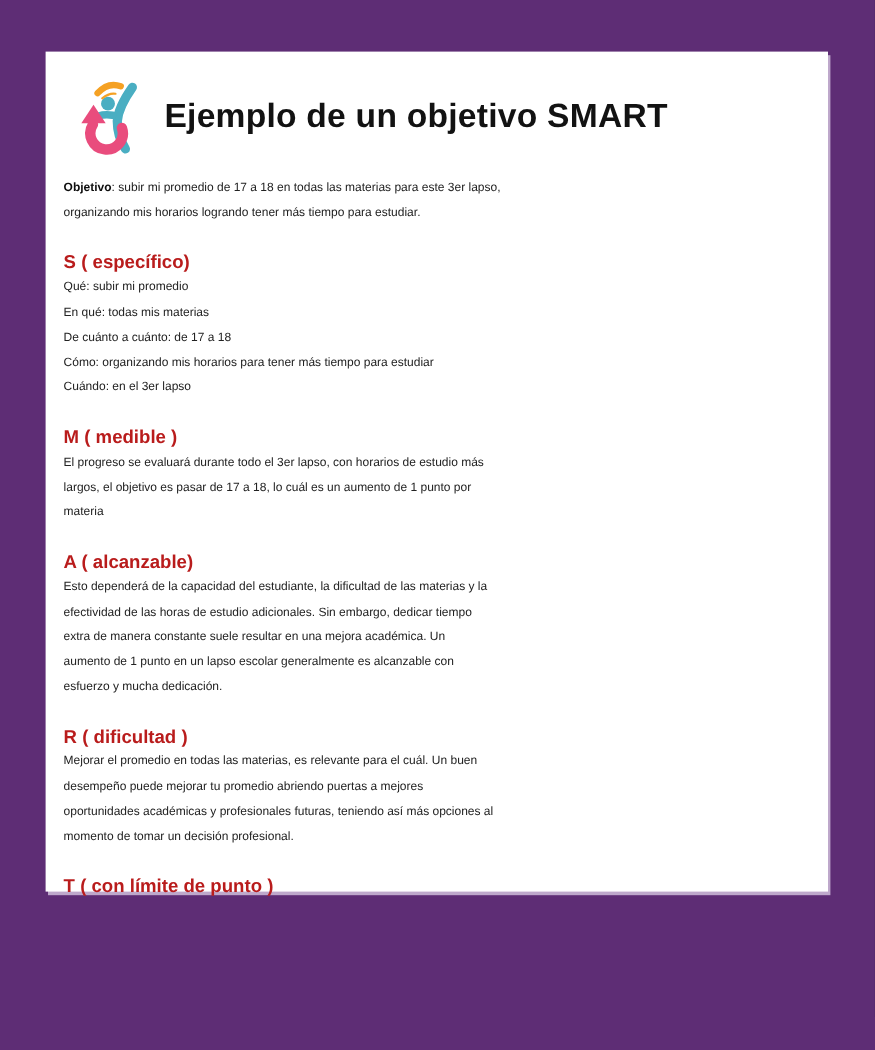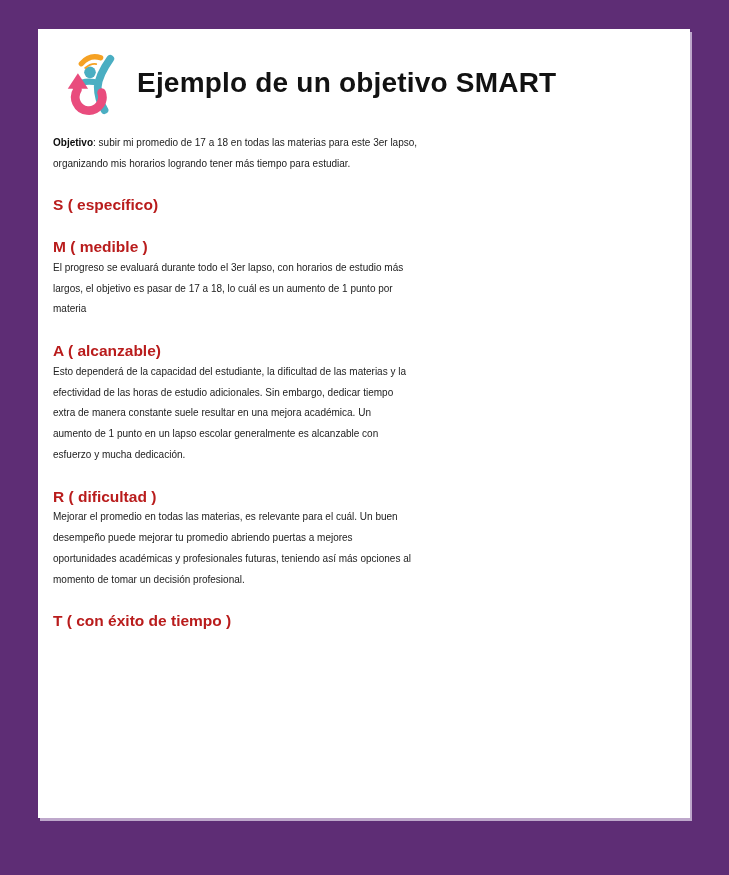--- a/index.html
+++ b/index.html
@@ -9,23 +9,23 @@
     position: relative;
     width: 729px;
     height: 875px;
     background: #5E2D75;
     font-family: "Liberation Sans", sans-serif;
     overflow: hidden;
   }
   .card {
     position: absolute;
     left: 38px;
-    top: 29px;
+    top: 43px;
     width: 652px;
-    height: 789px;
+    height: 700px;
     background: #ffffff;
     box-shadow: 2px 3px 0 rgba(223, 210, 232, 0.75);
     padding: 21px 15px 0 15px;
   }
   .header {
     display: flex;
     align-items: center;
     gap: 18px;
     padding-left: 8px;
     height: 66px;
@@ -78,20 +78,25 @@
         </svg>
       </span>
       <h1 class="title">Ejemplo de un objetivo SMART</h1>
     </div>
 
     <p class="para body-text objective"><span class="obj-label">Objetivo</span><span>: subir mi promedio de 17 a 18 en todas las materias para este 3er lapso,
 organizando mis horarios logrando tener más tiempo para estudiar.</span></p>
 
     <div class="section">
       <h2>S ( específico)</h2>
+      <p class="para body-text">Qué: subir mi promedio
+En qué: todas mis materias
+De cuánto a cuánto: de 17 a 18
+Cómo: organizando mis horarios para tener más tiempo para estudiar
+Cuándo: en el 3er lapso</p>
     </div>
 
     <div class="section">
       <h2>M ( medible )</h2>
       <p class="para body-text">El progreso se evaluará durante todo el 3er lapso, con horarios de estudio más
 largos, el objetivo es pasar de 17 a 18, lo cuál es un aumento de 1 punto por
 materia</p>
     </div>
 
     <div class="section">
@@ -105,17 +110,17 @@
 
     <div class="section">
       <h2>R ( dificultad )</h2>
       <p class="para body-text">Mejorar el promedio en todas las materias, es relevante para el cuál. Un buen
 desempeño puede mejorar tu promedio abriendo puertas a mejores
 oportunidades académicas y profesionales futuras, teniendo así más opciones al
 momento de tomar un decisión profesional.</p>
     </div>
 
     <div class="section">
-      <h2>T ( con éxito de tiempo )</h2>
+      <h2>T ( con límite de punto )</h2>
     </div>
 
   </div>
 </div>
 
 </body></html>

